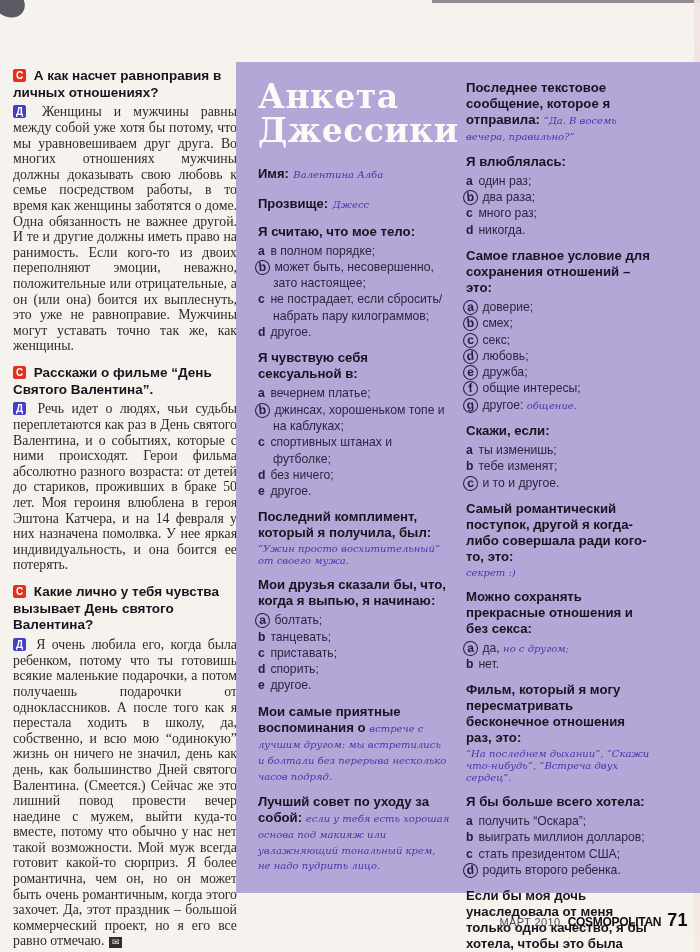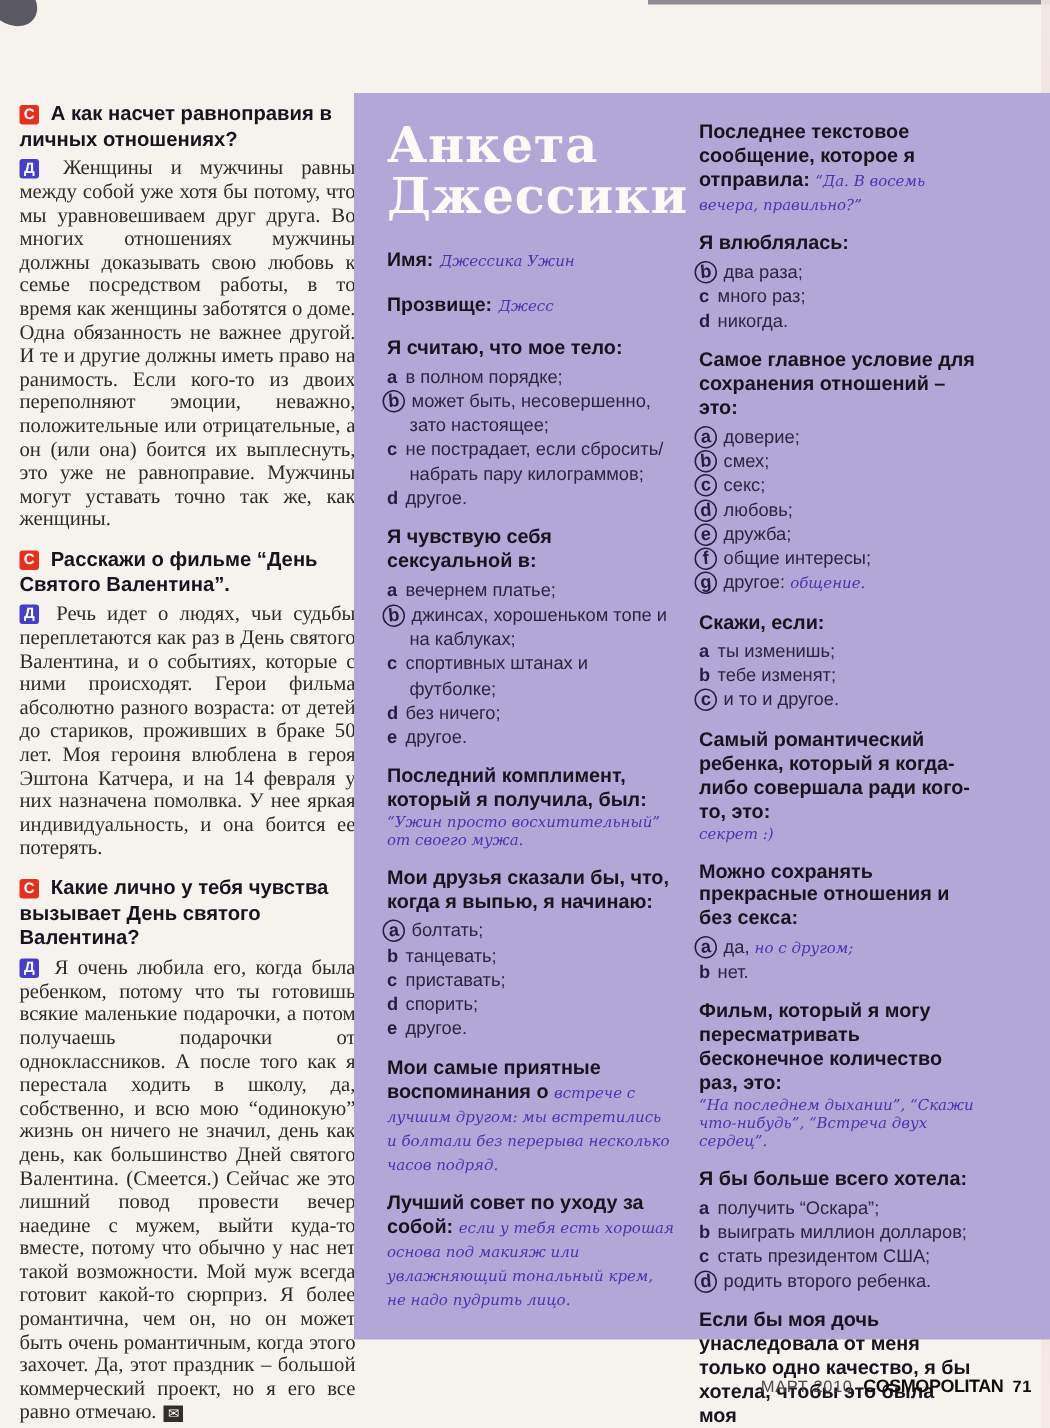--- a/index.html
+++ b/index.html
@@ -48,21 +48,21 @@
   .letter{font-weight:bold;color:#241d3f;display:inline-block;text-indent:0;min-width:9px;}
   .letter.circled{border:1.4px solid #241d3f;border-radius:50%;width:13px;height:13px;
     line-height:13px;text-align:center;min-width:0;margin-left:-3px;margin-right:1px;
     transform:rotate(-5deg);}
   .script-block{margin-top:2px;}
 
   
   .footer{position:absolute;right:12px;bottom:21px;font-size:11px;color:#4a4a4a;
     letter-spacing:.4px;}
   .footer .brand{font-weight:bold;color:#0e0d0c;font-size:12px;letter-spacing:-.3px;margin-left:7px;}
-  .footer .pagenum{font-weight:bold;color:#0e0d0c;font-size:11px;margin-left:6px;}
+  .footer .pagenum{font-weight:bold;color:#0e0d0c;font-size:18px;margin-left:6px;}
 </style>
 </head>
 <body>
 
 <div class="smudge-tl"></div>
 <div class="edge-top-right"></div>
 <div class="edge-right-pink"></div>
 
 <div class="left-col">
   <div id="qa-container">
@@ -76,21 +76,21 @@
   <div class="byline">Лиззи Хоскинг</div>
 </div>
 
 <div class="panel">
   <div class="col-mid">
     <div class="panel-title">
       <div>Анкета</div>
       <div>Джессики</div>
     </div>
     <div id="fields-container">
-        <div class="field"><span class="f-label">Имя:</span> <span class="script">Джессика Ужин</span></div>
+        <div class="field"><span class="f-label">Имя:</span> <span class="script">Валентина Алба</span></div>
         <div class="field"><span class="f-label">Прозвище:</span> <span class="script">Джесс</span></div>
       </div>
     <div id="mid-questions">
         <div class="q-block">
           <div class="q-heading">Я считаю, что мое тело:</div>
           <div class="opts">
             <div class="opt"><span class="letter">a</span> в полном порядке;</div>
             <div class="opt"><span class="letter circled">b</span> может быть, несовершенно, зато настоящее;</div>
             <div class="opt"><span class="letter">c</span> не пострадает, если сбросить/ набрать пару килограммов;</div>
             <div class="opt"><span class="letter">d</span> другое.</div>
@@ -129,20 +129,21 @@
       </div>
   </div>
   <div class="col-right">
     <div id="right-questions">
         <div class="q-block">
           <div class="q-heading">Последнее текстовое сообщение, которое я отправила: <span class="script">“Да. В восемь вечера, правильно?”</span></div>
         </div>
         <div class="q-block">
           <div class="q-heading">Я влюблялась:</div>
           <div class="opts">
+            <div class="opt"><span class="letter">a</span> один раз;</div>
             <div class="opt"><span class="letter circled">b</span> два раза;</div>
             <div class="opt"><span class="letter">c</span> много раз;</div>
             <div class="opt"><span class="letter">d</span> никогда.</div>
           </div>
         </div>
         <div class="q-block">
           <div class="q-heading">Самое главное условие для сохранения отношений – это:</div>
           <div class="opts">
             <div class="opt"><span class="letter circled">a</span> доверие;</div>
             <div class="opt"><span class="letter circled">b</span> смех;</div>
@@ -155,32 +156,32 @@
         </div>
         <div class="q-block">
           <div class="q-heading">Скажи, если:</div>
           <div class="opts">
             <div class="opt"><span class="letter">a</span> ты изменишь;</div>
             <div class="opt"><span class="letter">b</span> тебе изменят;</div>
             <div class="opt"><span class="letter circled">c</span> и то и другое.</div>
           </div>
         </div>
         <div class="q-block">
-          <div class="q-heading">Самый романтический ребенка, который я когда-либо совершала ради кого-то, это:</div>
+          <div class="q-heading">Самый романтический поступок, другой я когда-либо совершала ради кого-то, это:</div>
           <div class="script script-block">секрет :)</div>
         </div>
         <div class="q-block">
           <div class="q-heading">Можно сохранять прекрасные отношения и без секса:</div>
           <div class="opts">
             <div class="opt"><span class="letter circled">a</span> да, <span class="script">но с другом;</span></div>
             <div class="opt"><span class="letter">b</span> нет.</div>
           </div>
         </div>
         <div class="q-block">
-          <div class="q-heading">Фильм, который я могу пересматривать бесконечное количество раз, это:</div>
+          <div class="q-heading">Фильм, который я могу пересматривать бесконечное отношения раз, это:</div>
           <div class="script script-block">“На последнем дыхании”, “Скажи что-нибудь”, “Встреча двух сердец”.</div>
         </div>
         <div class="q-block">
           <div class="q-heading">Я бы больше всего хотела:</div>
           <div class="opts">
             <div class="opt"><span class="letter">a</span> получить “Оскара”;</div>
             <div class="opt"><span class="letter">b</span> выиграть миллион долларов;</div>
             <div class="opt"><span class="letter">c</span> стать президентом США;</div>
             <div class="opt"><span class="letter circled">d</span> родить второго ребенка.</div>
           </div>

